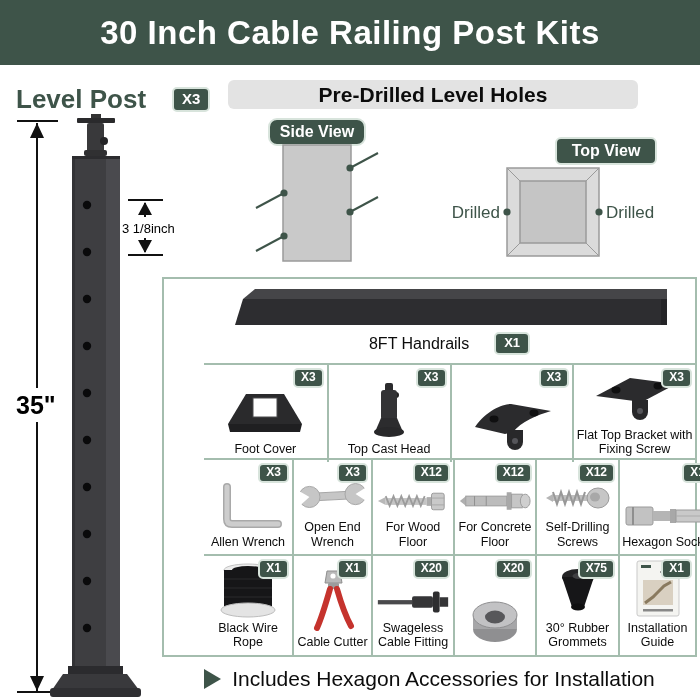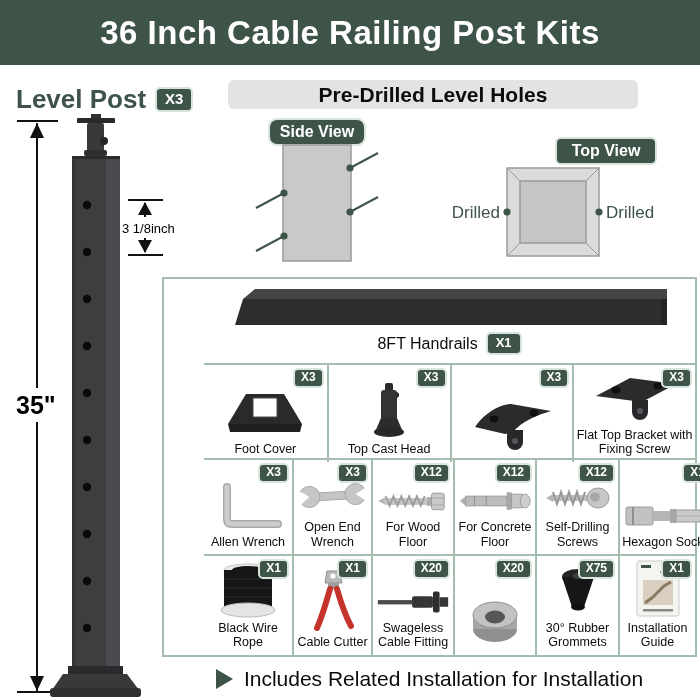--- a/index.html
+++ b/index.html
@@ -7,21 +7,21 @@
        font-family:"Liberation Sans", sans-serif;overflow:hidden;color:#111;}
 
   
   .banner{position:absolute;left:0;top:0;width:700px;height:65px;background:#3E5449;
           display:flex;align-items:center;justify-content:center;}
   .banner-title{color:#fff;font-size:33px;font-weight:700;letter-spacing:.5px;}
 
   
   .badge{display:inline-block;background:#3E5449;color:#fff;font-weight:700;
          font-size:13px;line-height:1.25;padding:1px 8px 2px;border-radius:5px;
-         border:2px solid #D8E4DC;}
+         border:2px solid #D8E4DC;margin-left:17px;}
 
   
   .lp-head{position:absolute;left:16px;top:84px;display:flex;align-items:center;gap:9px;}
   .lp-label{color:#3E5449;font-size:26px;font-weight:700;}
   .lp-head .badge{font-size:15px;}
 
   
   .pd-bar{position:absolute;left:228px;top:80px;width:410px;height:29px;background:#E3E3E3;
           border-radius:6px;display:flex;align-items:center;justify-content:center;}
   .pd-title{font-size:21px;font-weight:700;color:#0c0c0c;}
@@ -60,21 +60,21 @@
   .footer{position:absolute;left:162px;top:661px;width:535px;height:36px;
           display:flex;align-items:center;justify-content:center;gap:11px;}
   .tri{width:0;height:0;border-top:10px solid transparent;border-bottom:10px solid transparent;
        border-left:17px solid #3E5449;}
   .footer-note{font-size:21px;color:#0c0c0c;}
 </style>
 </head>
 <body>
 
 <div class="banner">
-  <div class="banner-title">36 Inch Cable Railing Post Kits</div>
+  <div class="banner-title">30 Inch Cable Railing Post Kits</div>
 </div>
 
 <div class="lp-head">
   <span class="lp-label">Level Post</span>
   <span class="badge">X3</span>
 </div>
 
 <div class="pd-bar">
   <span class="pd-title">Pre-Drilled Level Holes</span>
 </div>
@@ -399,14 +399,14 @@
         <rect x="11" y="50" width="30" height="2.5" fill="#888"></rect>
       </svg>
         </div>
       <div class="lbl">Installation Guide</div>
     </div>
   </div>
 </div>
 
 <div class="footer">
   <span class="tri"></span>
-  <span class="footer-note">Includes Related Installation for Installation</span>
+  <span class="footer-note">Includes Hexagon Accessories for Installation</span>
 </div>
 
 </body></html>

